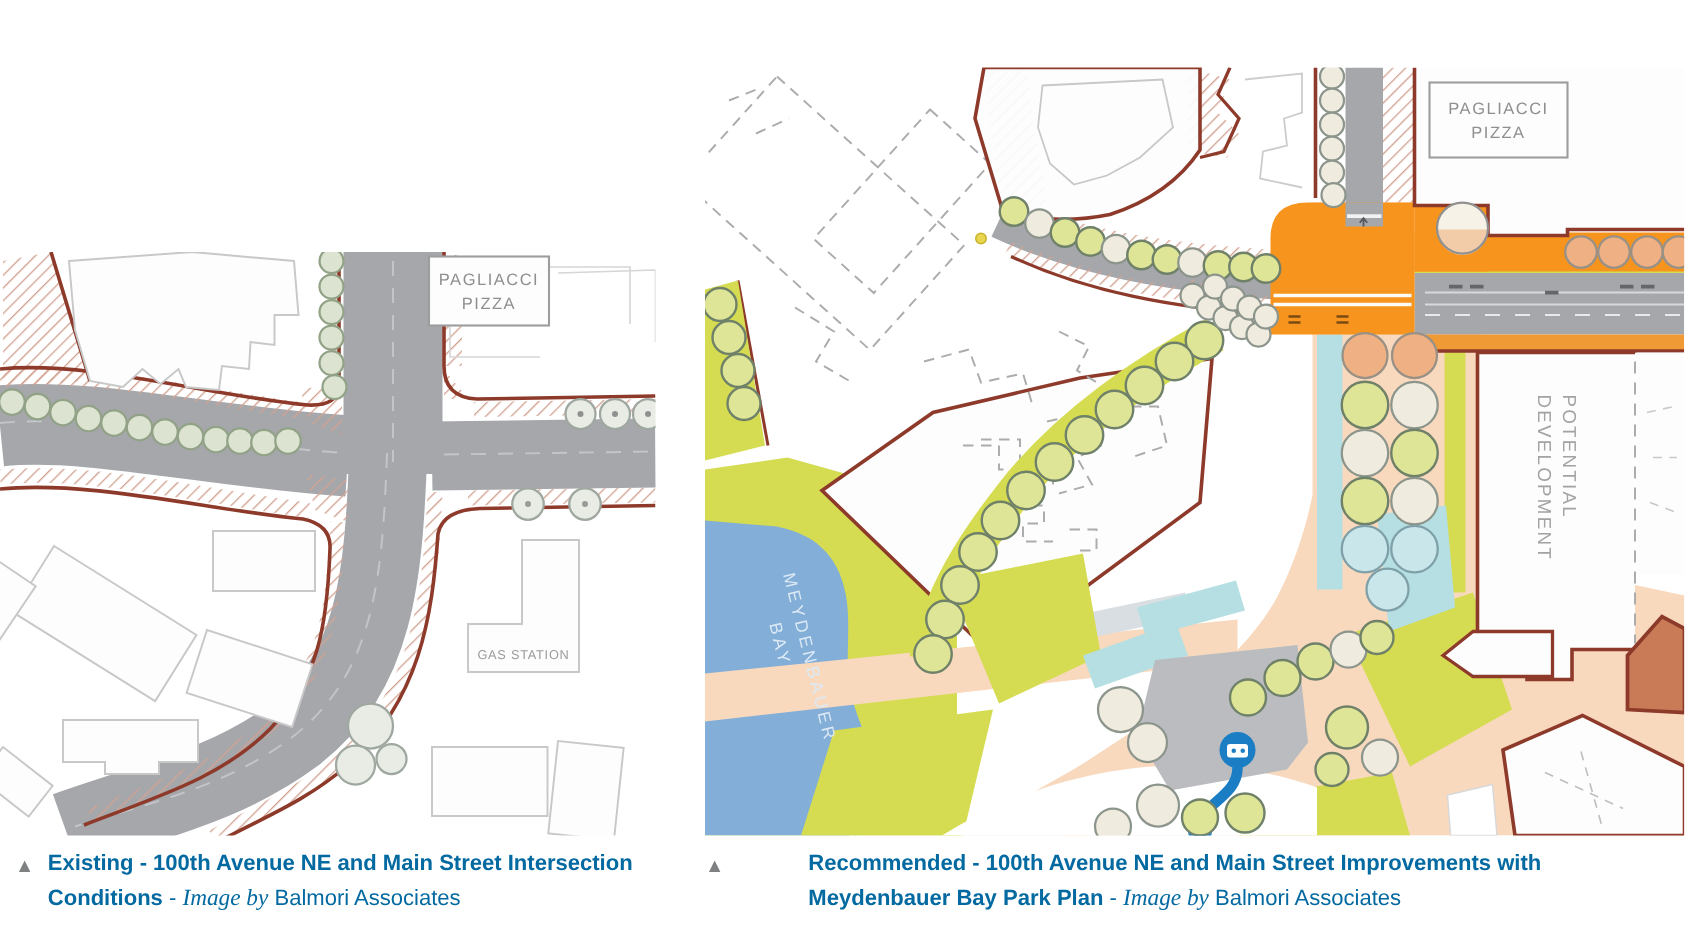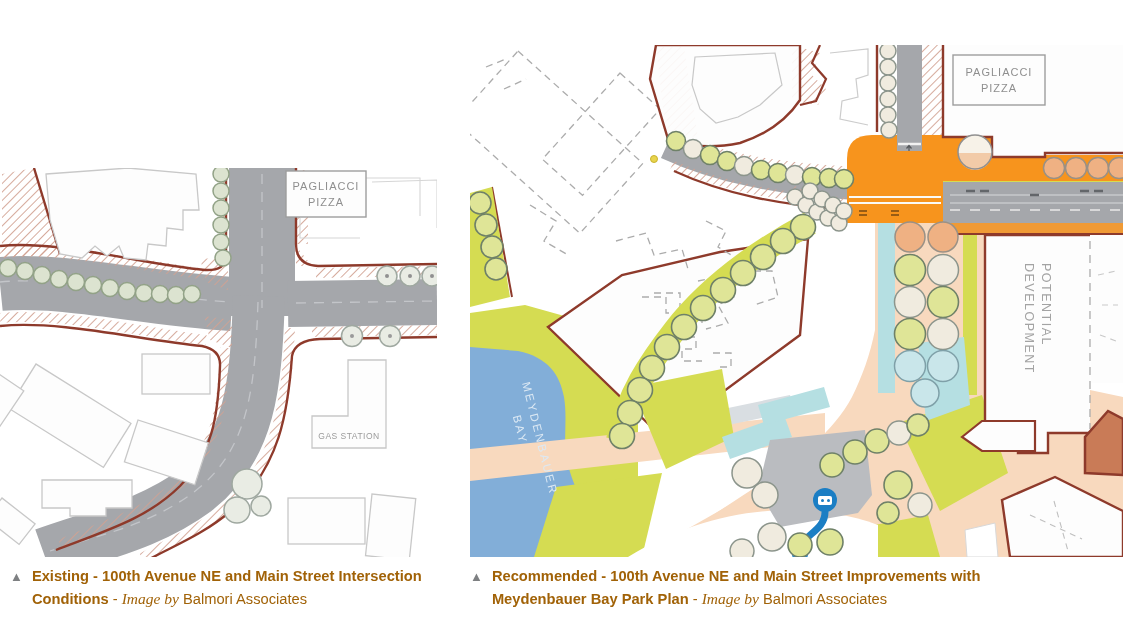--- a/index.html
+++ b/index.html
@@ -6,23 +6,23 @@
   .page{position:relative;width:1123px;height:625px;background:#fff;overflow:hidden;
         font-family:"Liberation Sans",sans-serif;}
   .fig{position:absolute;}
   .fig svg{display:block;}
   .fig-left{left:0;top:168px;width:437px;height:389px;}
   .fig-right{left:470px;top:45px;width:653px;height:512px;}
   .caption{position:absolute;display:flex;align-items:flex-start;}
   .cap-left{left:10px;top:566px;width:430px;}
   .cap-right{left:470px;top:566px;width:650px;}
   .tri{color:#7E8082;font-size:13px;line-height:21px;margin-right:9px;flex:0 0 auto;}
-  .cap-text{margin:0;font-size:14.7px;line-height:21.5px;color:#a16207;}
+  .cap-text{margin:0;font-size:14.7px;line-height:21.5px;color:#0369a1;}
   .cap-left .cap-text{max-width:392px;}
-  .cap-right .cap-text{max-width:565px;}
+  .cap-right .cap-text{max-width:565px;margin-left:47px;}
   .cap-text strong{font-weight:bold;}
   .cap-text .sep{font-weight:normal;white-space:pre;}
   .cap-text em{font-family:"Liberation Serif",serif;font-style:italic;font-size:15.5px;}
   
   text{font-family:"Liberation Sans",sans-serif;}
   .lblL{font-size:11px;letter-spacing:1px;fill:#8F8F8F;text-anchor:middle;}
   .lblS{font-size:8.5px;letter-spacing:.5px;fill:#9B9B9B;text-anchor:middle;}
   .lblR{font-size:12.5px;letter-spacing:1.5px;fill:#A3A3A3;}
   .lblB{font-size:11.5px;letter-spacing:2.5px;fill:#DCE9F4;}
   .tL{fill:#DCE3D0;stroke:#92A287;stroke-width:1.5;}

